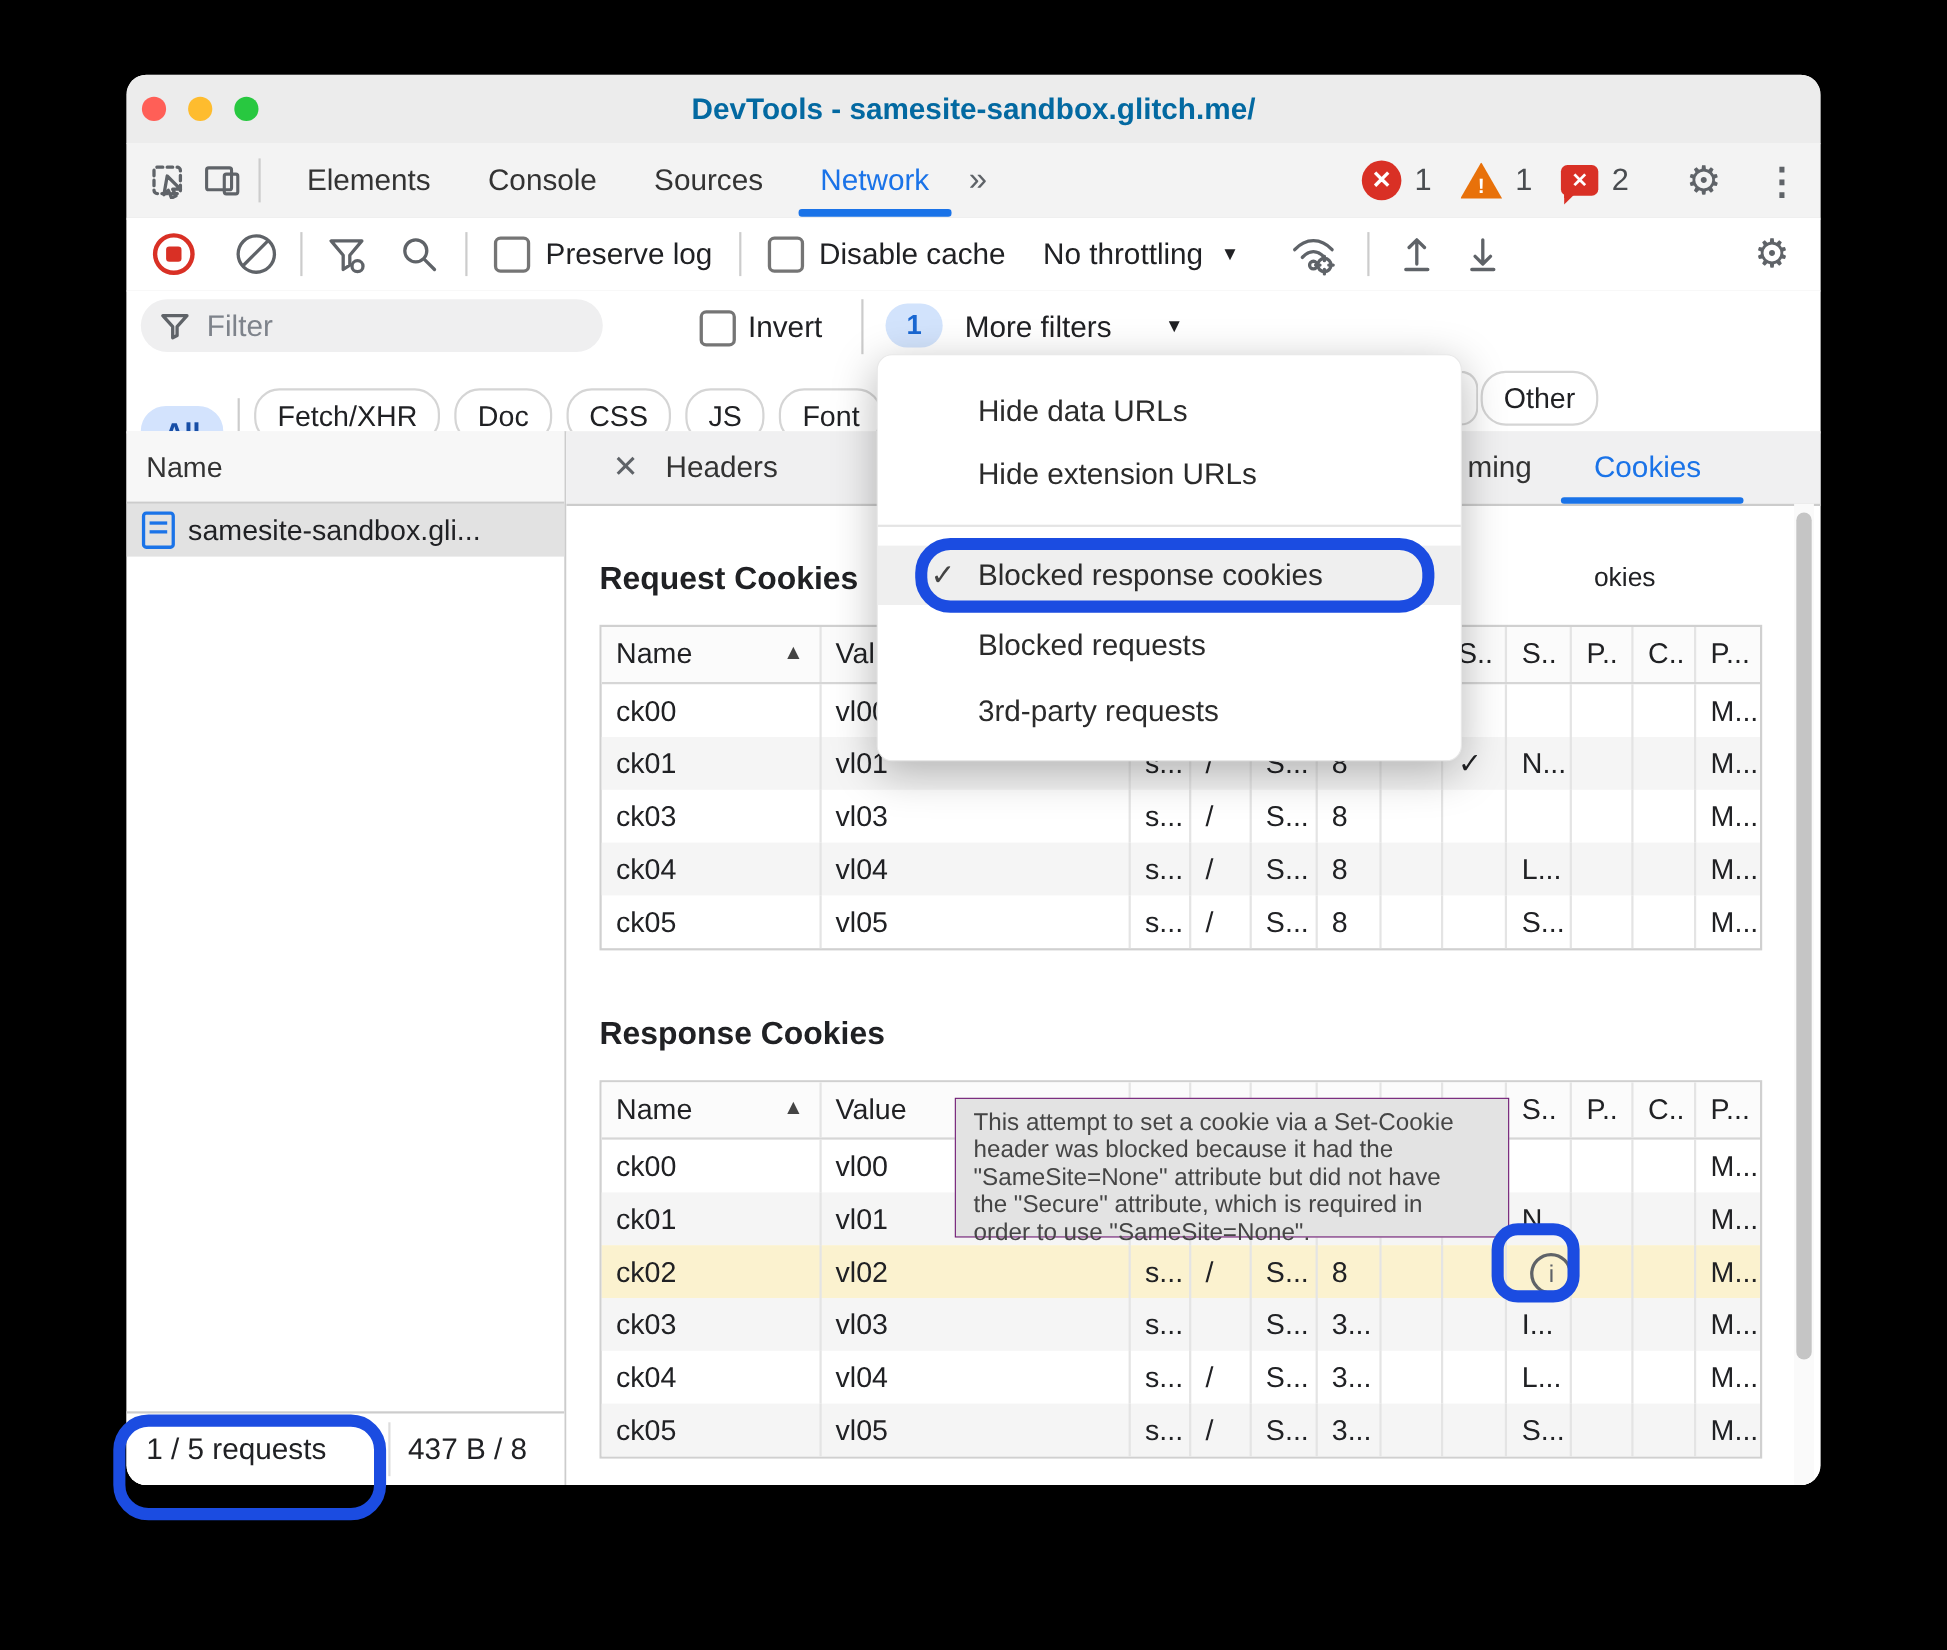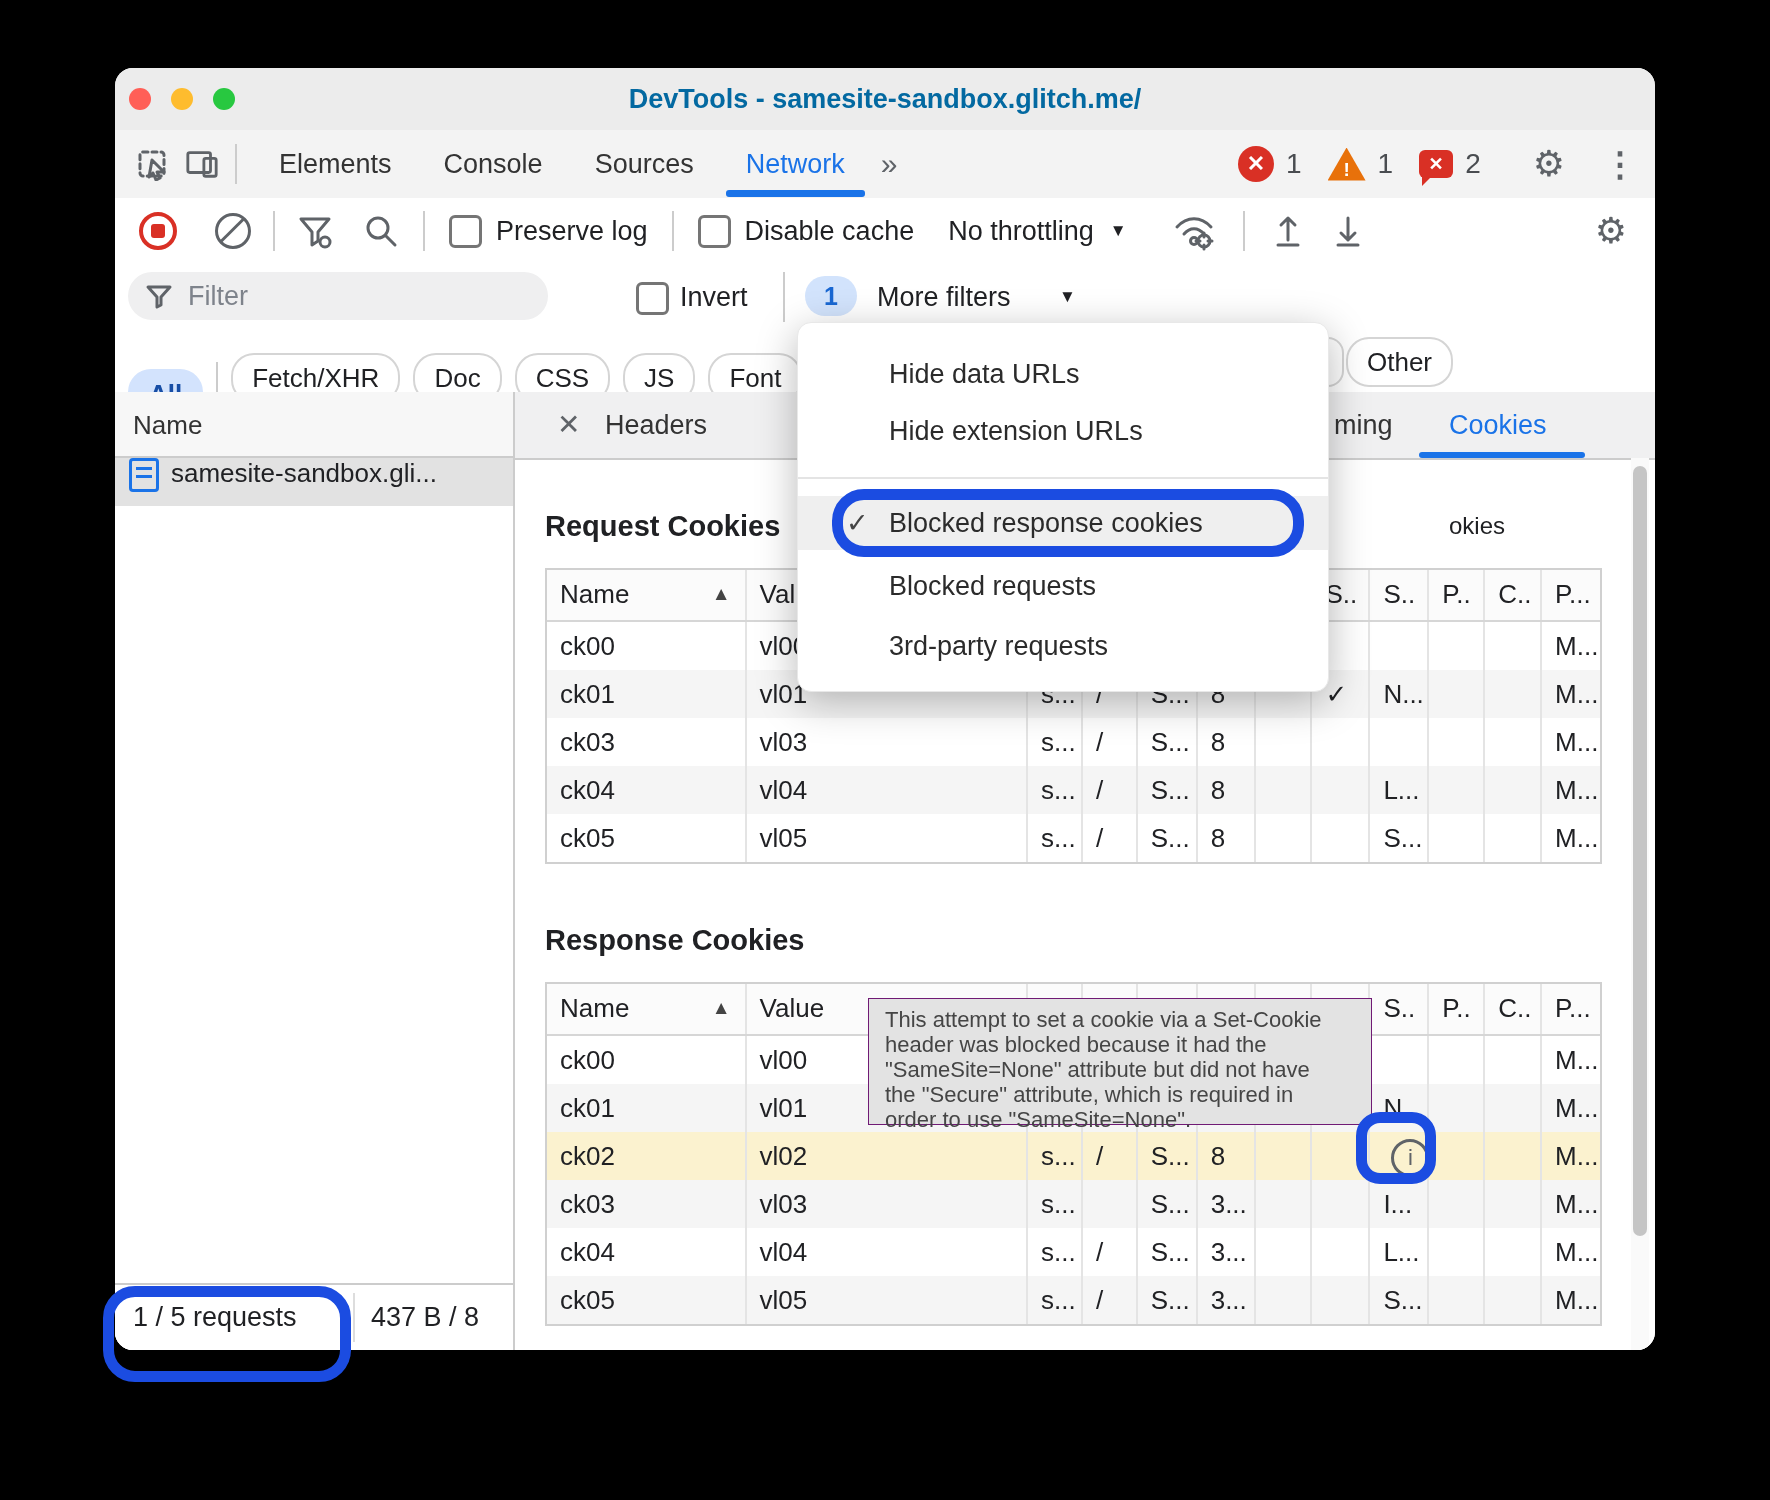--- a/index.html
+++ b/index.html
@@ -59,21 +59,21 @@
   .chip.sel{background:#d3e3fd;border-color:#d3e3fd;color:#174ea6;font-weight:bold;margin-top:32px;}
   .chip-div{width:2px;height:32px;background:#ccc;}
   .chip-frag{position:absolute;left:1213px;top:7px;width:14px;height:46px;border:2px solid #d5d5d5;
              border-left:none;border-radius:0 23px 23px 0;background:#fff;}
   .chip-other{position:absolute;left:1231px;top:7px;}
   
   .content{position:absolute;left:0;top:324px;width:100%;bottom:0;}
   .leftpanel{position:absolute;left:0;top:0;width:398px;height:100%;border-right:2px solid #ccc;background:#fff;}
   .lp-head{position:absolute;left:0;top:0;width:100%;height:66px;background:#f7f7f7;border-bottom:2px solid #ccc;
            font-size:26px;color:#333;line-height:66px;padding-left:18px;box-sizing:border-box;}
-  .lp-row{position:absolute;left:0;top:66px;width:100%;height:48px;background:#e2e2e2;display:flex;align-items:flex-start;}
+  .lp-row{position:absolute;left:0;top:66px;width:100%;height:48px;background:#e2e2e2;display:flex;align-items:center;}
   .doc-ic{width:24px;height:28px;border:3px solid #1a73e8;border-radius:4px;margin-left:14px;position:relative;}
   .doc-ic::before,.doc-ic::after{content:"";position:absolute;left:4px;right:4px;height:3px;background:#1a73e8;}
   .doc-ic::before{top:6px;} .doc-ic::after{top:14px;}
   .lp-row-text{font-size:26px;color:#202124;margin-left:12px;white-space:nowrap;overflow:hidden;}
   .lp-status{position:absolute;left:0;bottom:0;width:100%;height:65px;border-top:2px solid #ccc;background:#fff;overflow:hidden;}
   .lp-status .s1{position:absolute;left:18px;top:0;height:65px;line-height:65px;font-size:27px;color:#202124;}
   .lp-status .sdiv{position:absolute;left:238px;top:8px;width:2px;height:49px;background:#ddd;}
   .lp-status .s2{position:absolute;left:256px;top:0;height:65px;line-height:65px;font-size:27px;color:#202124;white-space:nowrap;}
   .rightpanel{position:absolute;left:400px;top:0;right:0;height:100%;background:#fff;}
   .strip{position:absolute;left:0;top:0;width:100%;height:66px;background:#f0f0f1;border-bottom:2px solid #ccc;}

